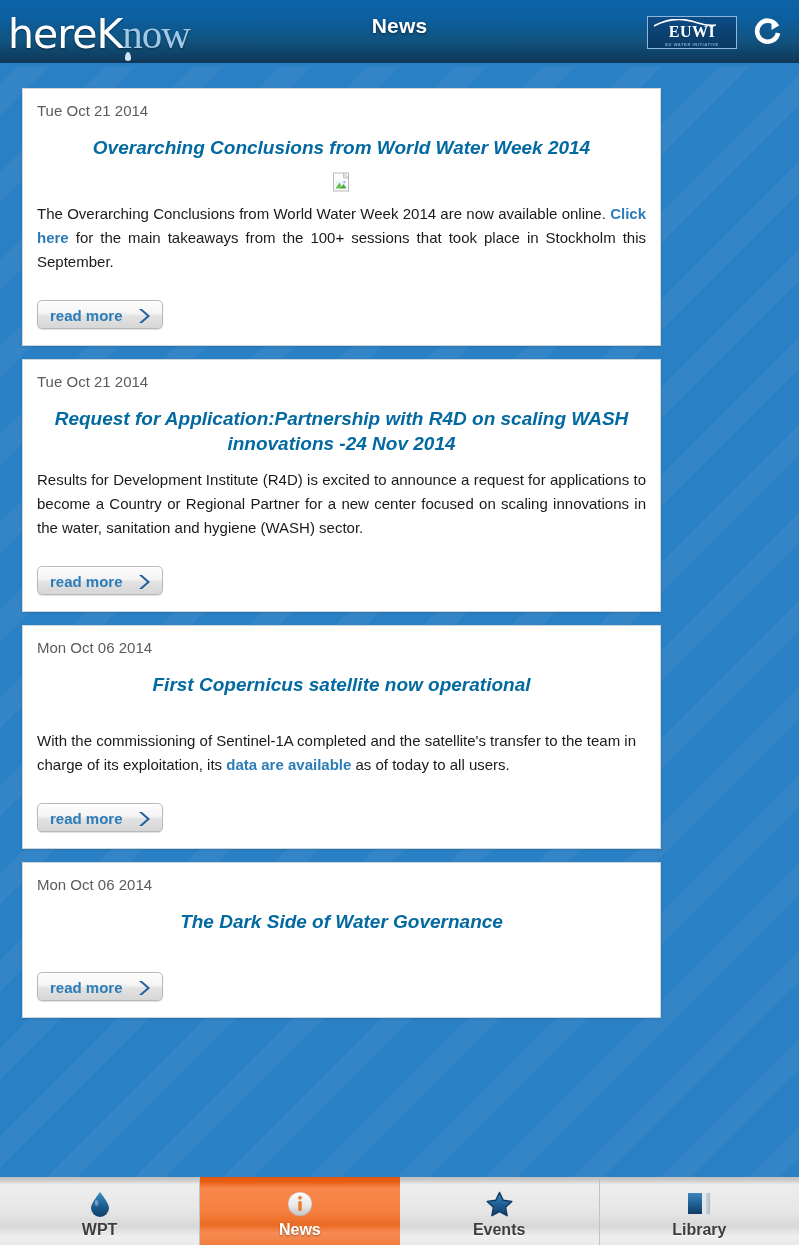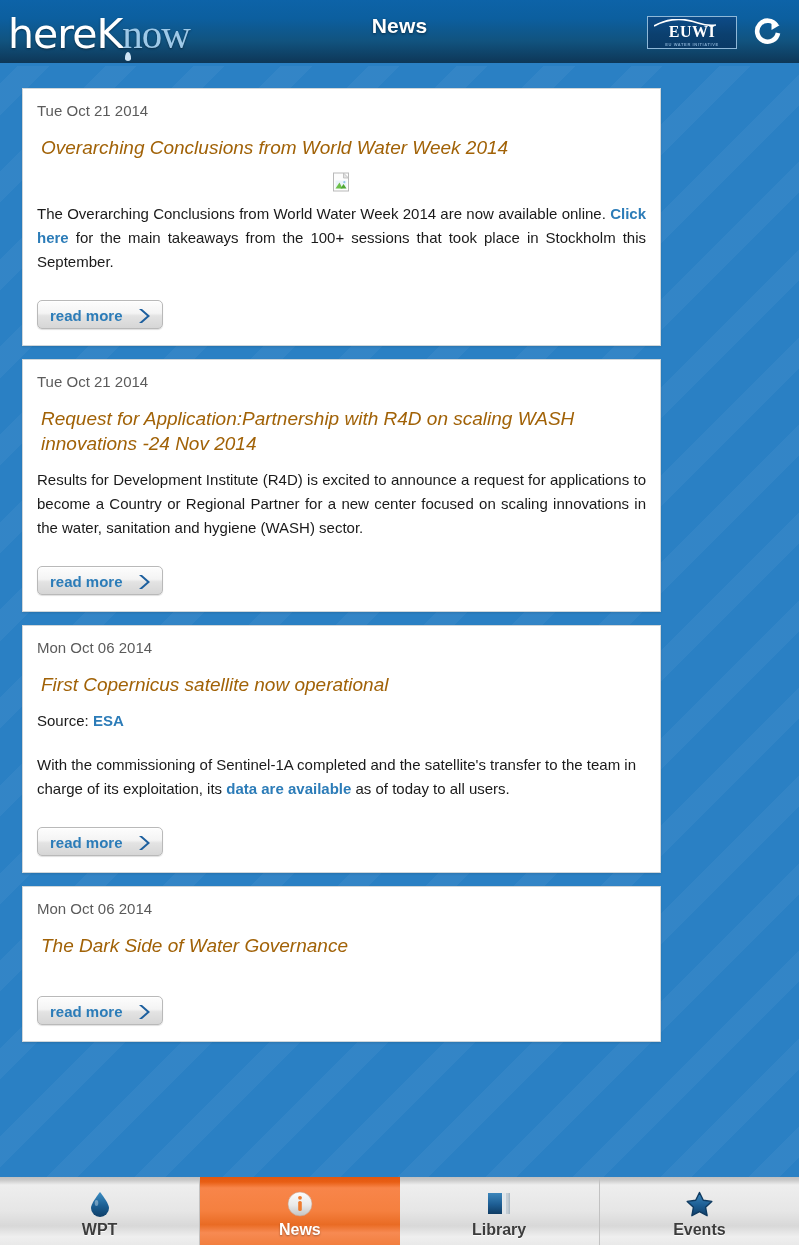--- a/index.html
+++ b/index.html
@@ -157,24 +157,25 @@
   .card:first-child { margin-top: 22px; }
 
   .card-date {
     color: #5b5b5b;
     font-size: 15px;
     line-height: 20px;
     margin-bottom: 4px;
   }
 
   .card-title {
-    color: #a16207;
+    color: #0369a1;
     font-size: 19px;
-    font-weight: normal;
+    font-weight: bold;
     font-style: italic;
+    text-align: center;
     line-height: 25px;
     margin: 14px 4px 12px 4px;
   }
 
   .card-img-wrap {
     text-align: center;
     margin: 2px 0 10px 0;
   }
   .broken-img {
     display: inline-block;
@@ -320,21 +321,20 @@
         <p><span>The Overarching Conclusions from World Water Week 2014 are now available online. </span><span class="lnk">Click here</span><span> for the main takeaways from the 100+ sessions that took place in Stockholm this September.</span></p>
       </div><div class="readmore"><span>read more</span><svg class="chev" width="15" height="16" viewBox="0 0 15 16">
           <polygon points="2,1 5,1 13,8 5,15 2,15 10,8" fill="#1d5f9e"></polygon>
         </svg></div></div>
     <div class="card"><div class="card-date">Tue Oct 21 2014</div><div class="card-title">Request for Application:Partnership with R4D on scaling WASH innovations -24 Nov 2014</div><div class="card-body">
         <p><span>Results for Development Institute (R4D) is excited to announce a request for applications to become a Country or Regional Partner for a new center focused on scaling innovations in the water, sanitation and hygiene (WASH) sector.</span></p>
       </div><div class="readmore"><span>read more</span><svg class="chev" width="15" height="16" viewBox="0 0 15 16">
           <polygon points="2,1 5,1 13,8 5,15 2,15 10,8" fill="#1d5f9e"></polygon>
         </svg></div></div>
     <div class="card"><div class="card-date">Mon Oct 06 2014</div><div class="card-title">First Copernicus satellite now operational</div><div class="card-body left">
-        <p><span>Source: </span><span class="lnk">ESA</span></p>
         <div class="spacer"></div>
         <p><span>With the commissioning of Sentinel-1A completed and the satellite's transfer to the team in charge of its exploitation, its </span><span class="lnk">data are available</span><span> as of today to all users.</span></p>
       </div><div class="readmore"><span>read more</span><svg class="chev" width="15" height="16" viewBox="0 0 15 16">
           <polygon points="2,1 5,1 13,8 5,15 2,15 10,8" fill="#1d5f9e"></polygon>
         </svg></div></div>
     <div class="card"><div class="card-date">Mon Oct 06 2014</div><div class="card-title">The Dark Side of Water Governance</div><div class="readmore"><span>read more</span><svg class="chev" width="15" height="16" viewBox="0 0 15 16">
           <polygon points="2,1 5,1 13,8 5,15 2,15 10,8" fill="#1d5f9e"></polygon>
         </svg></div></div>
   </div>
 
@@ -362,41 +362,41 @@
               <stop offset="100%" stop-color="#c4c4c4"></stop>
             </linearGradient>
           </defs>
           <circle cx="13" cy="13" r="12" fill="url(#ginfo)" stroke="#c9a089" stroke-width="0.6"></circle>
           <circle cx="13" cy="6.8" r="1.9" fill="#ef7b2e"></circle>
           <rect x="11.2" y="10" width="3.6" height="10" rx="1.6" fill="#ef7b2e"></rect>
         </svg></div>
       <div class="tab-label">News</div>
     </div>
     <div class="tab">
+      <div class="tab-icon"><svg width="27" height="26" viewBox="0 0 27 26">
+          <defs>
+            <linearGradient id="gstar" x1="0" y1="0" x2="0" y2="1">
+              <stop offset="0%" stop-color="#3d87bc"></stop>
+              <stop offset="55%" stop-color="#1d5e94"></stop>
+              <stop offset="100%" stop-color="#113f68"></stop>
+            </linearGradient>
+          </defs>
+          <path d="M13.5 1.5 L17.3 9.2 L25.8 10.4 L19.6 16.3 L21.1 24.7 L13.5 20.7 L5.9 24.7 L7.4 16.3 L1.2 10.4 L9.7 9.2 Z" fill="url(#gstar)" stroke="#0f3a60" stroke-width="1.4" stroke-linejoin="round"></path>
+        </svg></div>
+      <div class="tab-label">Events</div>
+    </div>
+    <div class="tab">
       <div class="tab-icon"><svg width="26" height="26" viewBox="0 0 26 26">
           <defs>
             <linearGradient id="gbook" x1="0" y1="0" x2="0" y2="1">
               <stop offset="0%" stop-color="#3c86bb"></stop>
               <stop offset="55%" stop-color="#1d5d93"></stop>
               <stop offset="100%" stop-color="#0f3c64"></stop>
             </linearGradient>
           </defs>
           <rect x="2" y="2" width="14" height="21" fill="url(#gbook)"></rect>
           <rect x="17" y="2" width="2.6" height="21" fill="#dfe6ec"></rect>
           <rect x="20.2" y="2" width="1.6" height="21" fill="#bcc8d2"></rect>
           <rect x="22.4" y="2" width="1.4" height="21" fill="#9fb0bd"></rect>
         </svg></div>
       <div class="tab-label">Library</div>
     </div>
-    <div class="tab">
-      <div class="tab-icon"><svg width="27" height="26" viewBox="0 0 27 26">
-          <defs>
-            <linearGradient id="gstar" x1="0" y1="0" x2="0" y2="1">
-              <stop offset="0%" stop-color="#3d87bc"></stop>
-              <stop offset="55%" stop-color="#1d5e94"></stop>
-              <stop offset="100%" stop-color="#113f68"></stop>
-            </linearGradient>
-          </defs>
-          <path d="M13.5 1.5 L17.3 9.2 L25.8 10.4 L19.6 16.3 L21.1 24.7 L13.5 20.7 L5.9 24.7 L7.4 16.3 L1.2 10.4 L9.7 9.2 Z" fill="url(#gstar)" stroke="#0f3a60" stroke-width="1.4" stroke-linejoin="round"></path>
-        </svg></div>
-      <div class="tab-label">Events</div>
-    </div>
   </div>
 
 </body></html>

